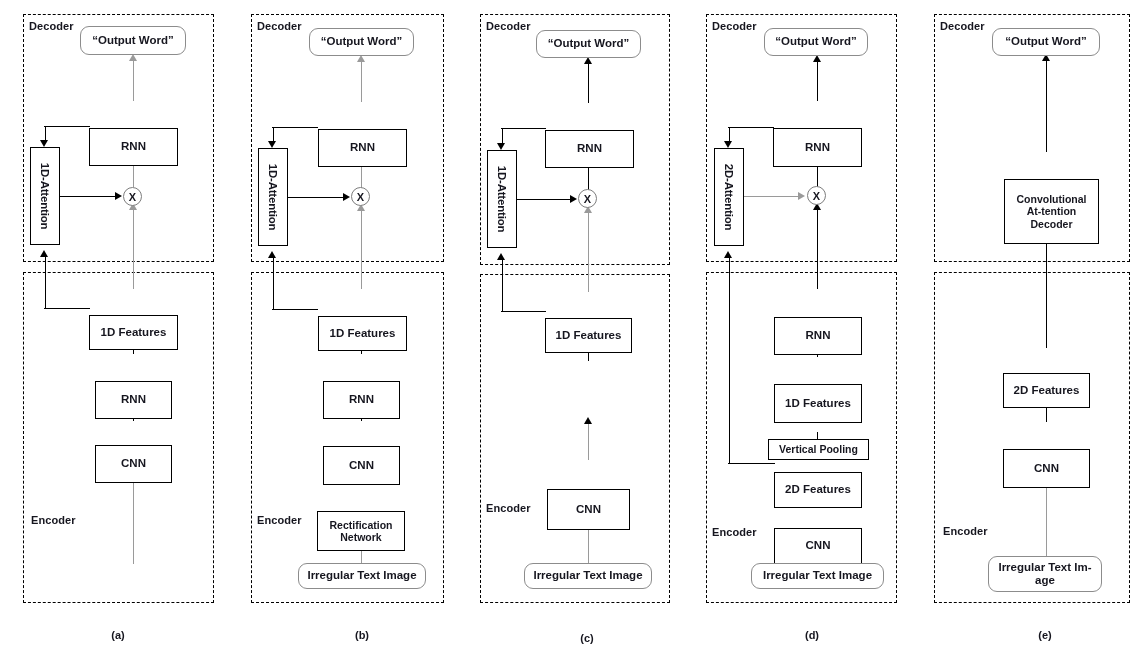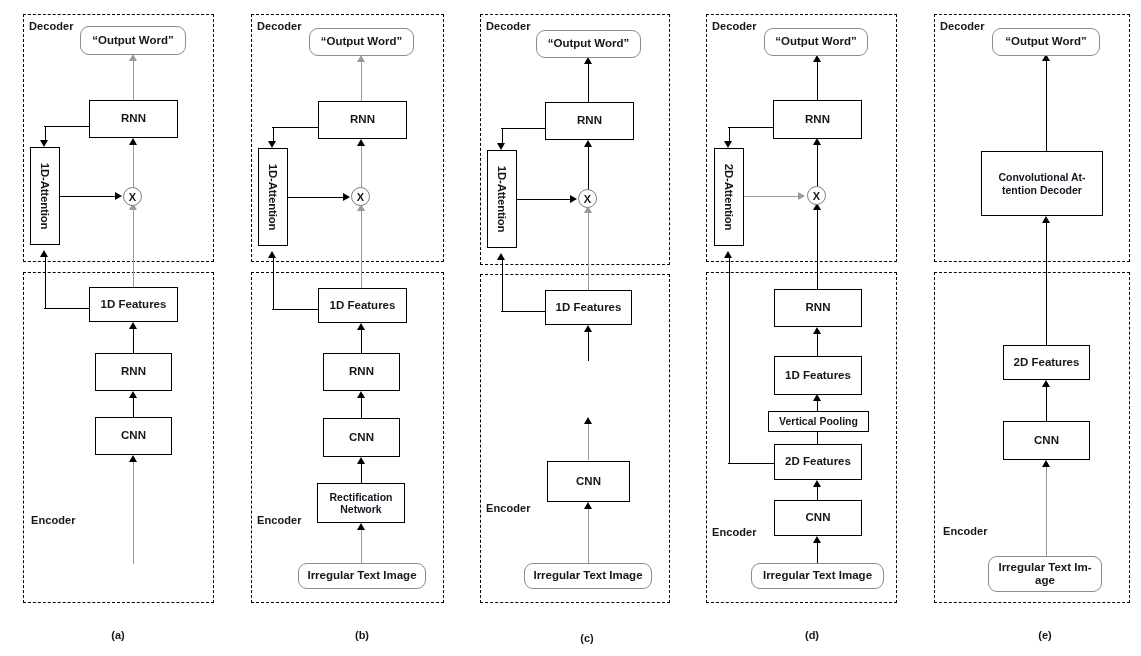--- a/index.html
+++ b/index.html
@@ -37,20 +37,21 @@
     display:flex;
     align-items:center;
     justify-content:center;
     text-align:center;
     font-size:11.5px;
     font-weight:bold;
     line-height:1.18;
     color:#16161f;
     z-index:5;
     padding:1px 3px;
+    margin-top:28px;
   }
   .node.thin{font-size:10.5px;}
 
   
   .pill{
     position:absolute;
     border:1.4px solid #8c8c8c;
     border-radius:9px;
     background:#ffffff;
     box-sizing:border-box;
@@ -376,21 +377,21 @@
 
   <div class="dashed-box" style="left:934px;top:14px;width:196px;height:248px;"></div>
   <div class="dashed-box" style="left:934px;top:272px;width:196px;height:331px;"></div>
   <div class="zone-label" style="left:940px;top:20px;">Decoder</div>
   <div class="zone-label" style="left:943px;top:525px;">Encoder</div>
 
   <div class="pill" style="left:992px;top:28px;width:108px;height:28px;">“Output Word”</div>
   <div class="vline" style="left:1046px;top:60px;height:92px;"></div>
   <div class="arrow-up" style="left:1041.5px;top:54px;"></div>
 
-  <div class="node thin" style="left:981px;top:151px;width:122px;height:65px;">Convolutional At-tention Decoder</div>
+  <div class="node thin" style="left:1004px;top:151px;width:95px;height:65px;">Convolutional At-tention Decoder</div>
 
   <div class="vline" style="left:1046px;top:222px;height:126px;"></div>
   <div class="arrow-up" style="left:1041.5px;top:216px;"></div>
 
   <div class="node" style="left:1003px;top:345px;width:87px;height:35px;">2D Features</div>
 
   <div class="vline" style="left:1046px;top:386px;height:36px;"></div>
   <div class="arrow-up" style="left:1041.5px;top:380px;"></div>
 
   <div class="node" style="left:1003px;top:421px;width:87px;height:39px;">CNN</div>

